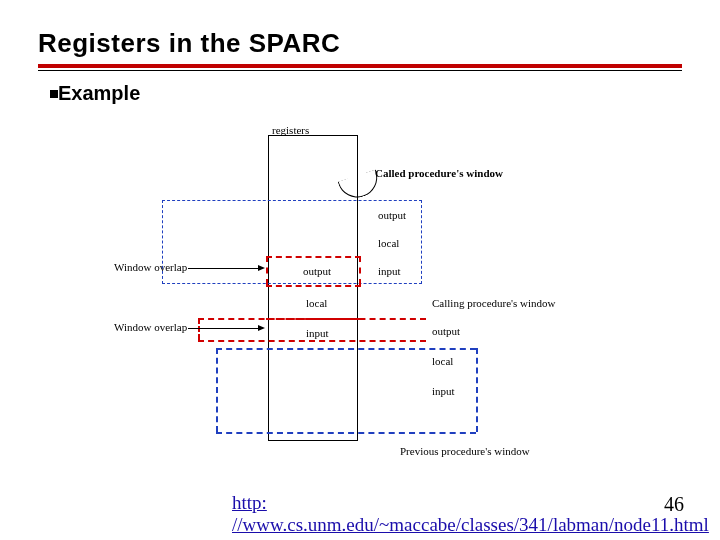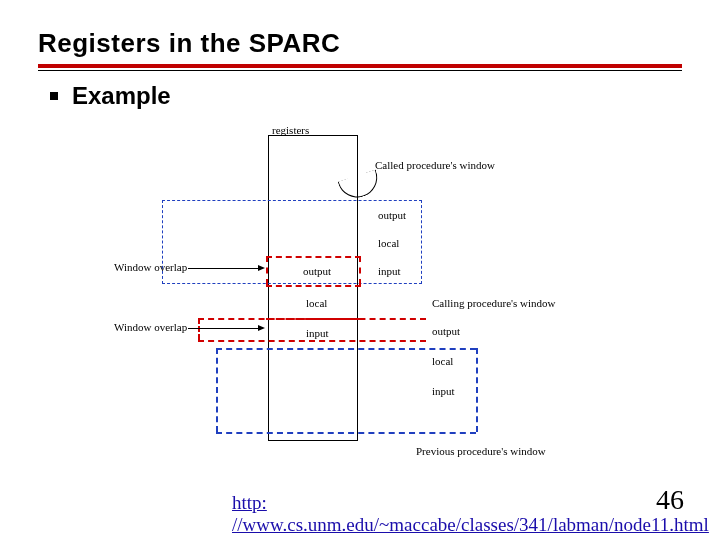--- a/index.html
+++ b/index.html
@@ -35,24 +35,23 @@
     left: 38px;
     top: 70px;
     width: 644px;
     height: 1px;
     background: #000;
   }
   .bullet-row {
     position: absolute;
     left: 50px;
     top: 82px;
-    font-size: 24px;
+    font-size: 20px;
     display: flex;
     align-items: center;
-    gap: 14px;
     text-align: right;
   }
   .bullet-dot {
     width: 8px; height: 8px; background:#000;
   }
   .diagram {
     position: absolute;
     left: 0; top: 0;
     width: 572px; height: 540px;
   }
@@ -88,21 +87,21 @@
     color:#1a0dab;
     font-family: "Times New Roman", serif;
     font-size: 19px;
     text-decoration: underline;
   }
   .pagenum {
     position:absolute;
     right: 36px;
     bottom: 24px;
     font-family: "Times New Roman", serif;
-    font-size: 28px;
+    font-size: 20px;
     color:#000;
   }
   .curvy {
     position:absolute;
     width:40px; height:22px;
     border:1.2px solid #000;
     border-top:none;
     border-radius: 0 0 20px 20px;
     transform: rotate(-18deg);
   }
@@ -118,21 +117,21 @@
   <div class="bullet-dot"></div>
   <div style="font-weight:700;">Example</div>
 </div>
 
 <div class="diagram">
 
   <div class="regcol"></div>
 
   <div class="lab" style="left:272px; top:125px;">registers</div>
 
-  <div class="lab" style="left:375px; top:160px;">Called procedure's window</div>
+  <div class="lab" style="left:375px; top:168px;font-weight:bold;">Called procedure's window</div>
   <div class="curvy" style="left:340px; top:175px;"></div>
 
   <div class="blue-box" style="left:162px; top:200px; width:260px; height:84px;"></div>
   <div class="lab" style="left:378px; top:210px;">output</div>
   <div class="lab" style="left:378px; top:238px;">local</div>
   <div class="lab" style="left:378px; top:266px;">input</div>
 
   <div class="red-h" style="left:266px; top:256px; width:95px;"></div>
   <div class="red-h" style="left:266px; top:285px; width:95px;"></div>
   <div class="red-v" style="left:266px; top:256px; height:29px;"></div>
@@ -159,19 +158,19 @@
 
   <div class="lab" style="left:432px; top:326px;">output</div>
   <div class="lab" style="left:432px; top:356px;">local</div>
   <div class="lab" style="left:432px; top:386px;">input</div>
 
   <div class="dashdot-h" style="left:216px; top:348px; width:260px;"></div>
   <div class="dashdot-h" style="left:216px; top:432px; width:260px;"></div>
   <div class="dashdot-v" style="left:216px; top:348px; height:84px;"></div>
   <div class="dashdot-v" style="left:476px; top:348px; height:84px;"></div>
 
-  <div class="lab" style="left:400px; top:446px;margin-left:16px;">Previous procedure's window</div>
+  <div class="lab" style="left:400px; top:446px;">Previous procedure's window</div>
 
 </div>
 
 <a class="link" style="left:232px; top:492px;">http: //www.cs.unm.edu/~maccabe/classes/341/labman/node11.html</a>
 
 <div class="pagenum">46</div>
 
 </body></html>

